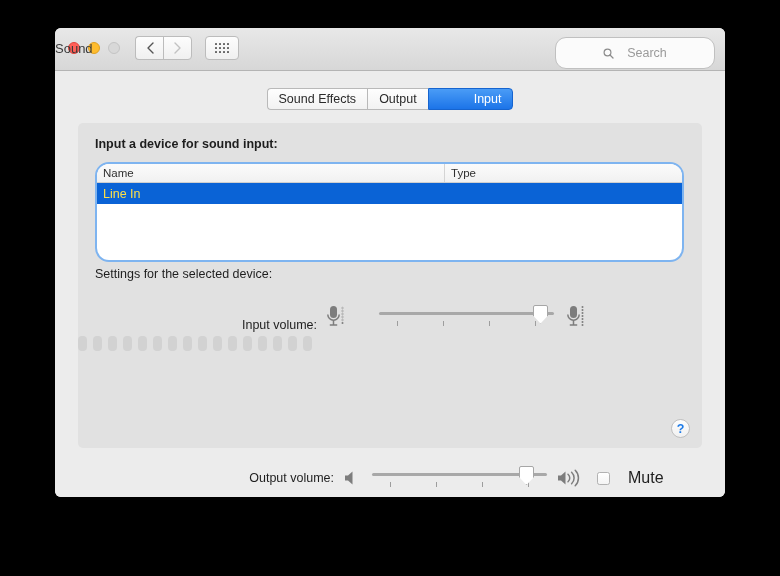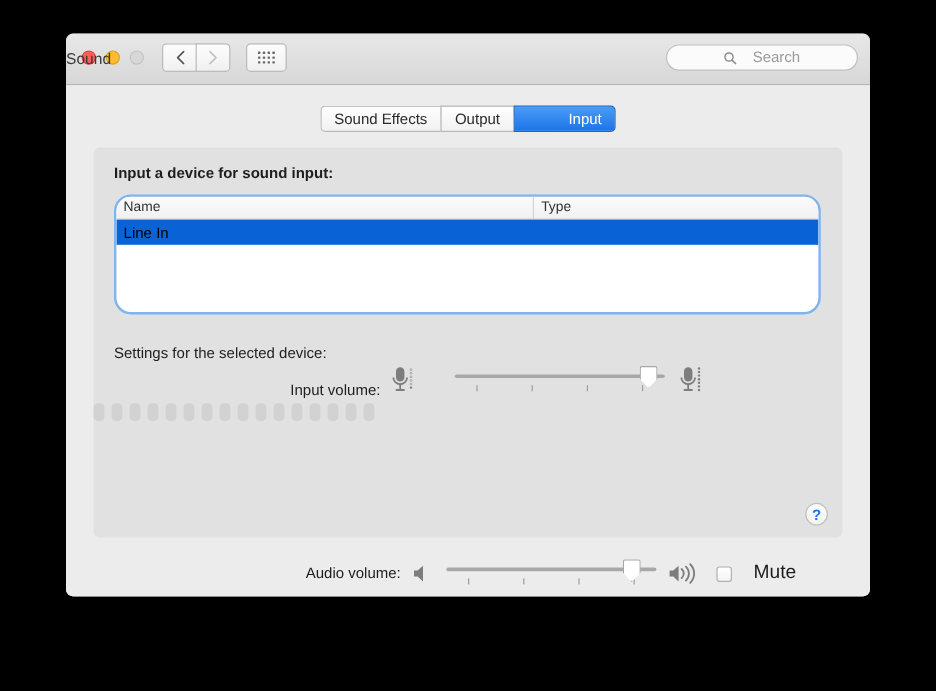--- a/index.html
+++ b/index.html
@@ -87,21 +87,21 @@
     text-align: left;
     font-size: 13px;
     color: #3a3a3a;
   }
 
   #search-field {
     position: absolute;
     right: 10px;
     top: 9px;
     width: 160px;
-    height: 22px;
+    height: 32px;
     background: #fbfbfb;
     border: 1px solid #c0c0c0;
     border-radius: 11px;
     display: flex;
     align-items: center;
     justify-content: center;
     gap: 13px;
   }
   #search-field .sico { display: block; }
   #search-placeholder { font-size: 12.5px; color: #9a9a9a; }
@@ -191,29 +191,29 @@
     align-items: center;
   }
   .trow.selected { background: #0a63d6; }
   .td {
     font-size: 12.5px;
     color: #1a1a1a;
     padding-left: 6px;
     display: flex;
     align-items: center;
   }
-  .trow.selected .td { color: #000000; }
+  .trow.selected .td { color: #fde047; }
   .td-name { width: 348px; }
   .td-type { flex: 1; }
 
   
   #settings-caption {
     position: absolute;
     left: 17px;
-    top: 164px;
+    top: 144px;
     font-size: 12.5px;
     color: #1e1e1e;
   }
 
   .ctrl-row {
     position: absolute;
     display: flex;
     align-items: center;
   }
   #input-volume-row { left: 0; top: 178px; width: 624px; }
@@ -468,21 +468,21 @@
             <span></span>
           </div>
       </div>
 
       <div id="help-button">
         <span>?</span>
       </div>
     </div>
 
     <div id="output-row">
-      <div id="output-label">Audio volume:</div>
+      <div id="output-label">Output volume:</div>
 
       <svg class="icon" width="15" height="18" viewBox="0 0 15 18">
         <path d="M2 6.5 H5 L9.5 2.5 V15.5 L5 11.5 H2 Z" fill="#7d7d7d"></path>
       </svg>
 
       <div class="slider" style="margin-left:14px">
         <div class="track"></div>
         <div class="ticks">
             <i></i>
             <i></i>

